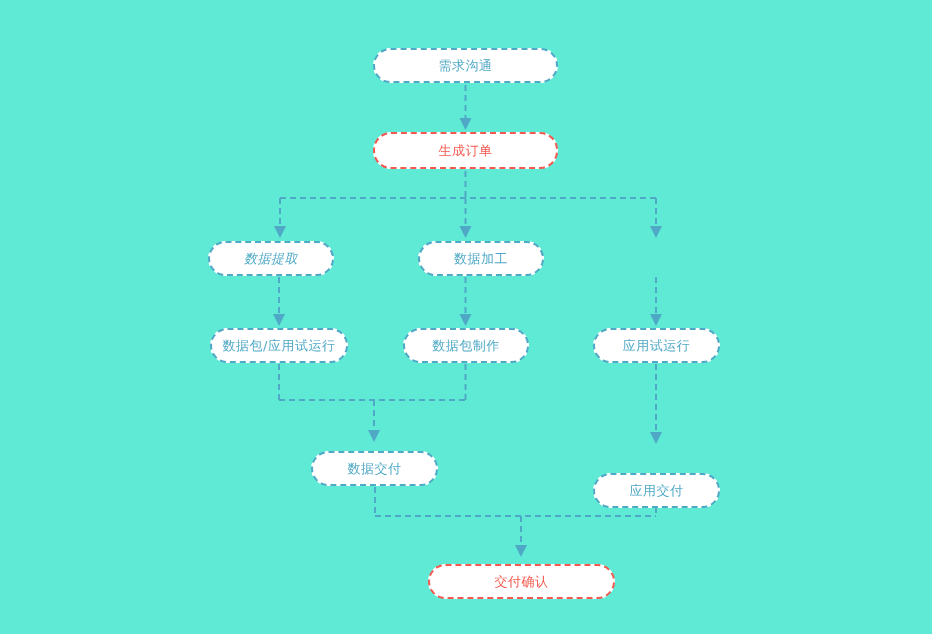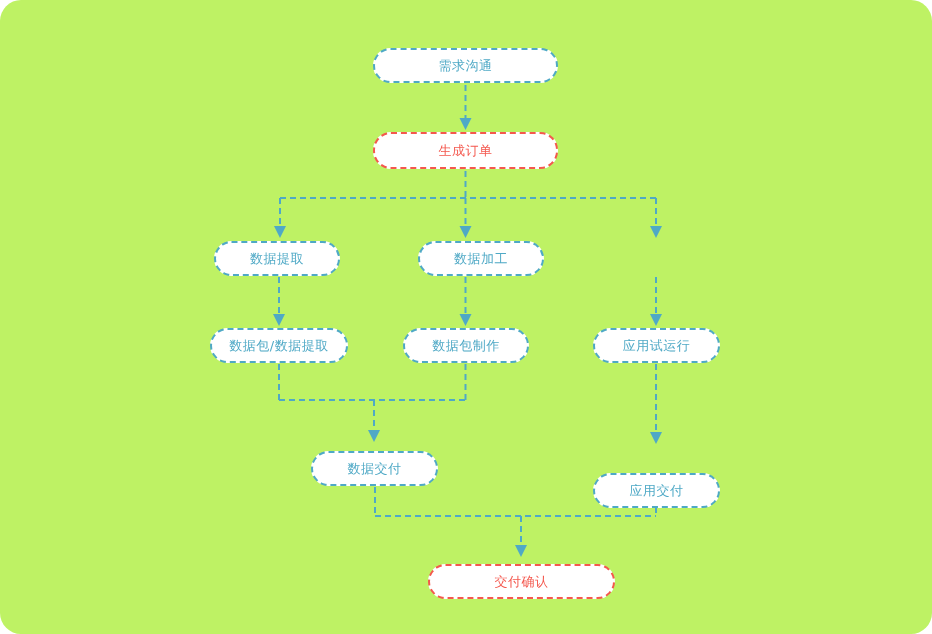--- a/index.html
+++ b/index.html
@@ -4,24 +4,23 @@
 <style>
   html, body {
     margin: 0;
     padding: 0;
     background: #ffffff;
   }
   .canvas {
     position: relative;
     width: 932px;
     height: 634px;
-    background: #bef264;
+    background: #5eead4;
     font-family: "DejaVu Sans", "Liberation Sans", sans-serif;
     overflow: hidden;
-    border-radius: 21px;
   }
   .connectors {
     position: absolute;
     left: 0;
     top: 0;
     width: 932px;
     height: 634px;
     z-index: 1;
   }
   .connectors path {
@@ -112,26 +111,26 @@
       <path d="M375 516 L656 516"></path>
       <path d="M521 516 L521 545"></path>
       <polygon points="515,545 527,545 521,557"></polygon>
     </g>
   </svg>
 
   <div class="node" style="left:373px; top:48px;  width:185px; height:35px;">需求沟通</div>
 
   <div class="node highlight" style="left:373px; top:132px; width:185px; height:37px;">生成订单</div>
 
-  <div class="node" style="left:214px; top:241px; width:126px; height:35px;">数据提取</div>
+  <div class="node" style="left:208px; top:241px; width:126px; height:35px;font-style:italic;">数据提取</div>
 
   <div class="node" style="left:418px; top:241px; width:126px; height:35px;">数据加工</div>
 
 
-  <div class="node" style="left:210px; top:328px; width:138px; height:35px;">数据包/数据提取</div>
+  <div class="node" style="left:210px; top:328px; width:138px; height:35px;">数据包/应用试运行</div>
 
   <div class="node" style="left:403px; top:328px; width:126px; height:35px;text-align:center;">数据包制作</div>
 
   <div class="node" style="left:593px; top:328px; width:127px; height:35px;">应用试运行</div>
 
   <div class="node" style="left:311px; top:451px; width:127px; height:35px;text-align:right;">数据交付</div>
 
   <div class="node" style="left:593px; top:473px; width:127px; height:35px;">应用交付</div>
 
   <div class="node highlight" style="left:428px; top:564px; width:187px; height:35px;">交付确认</div>

